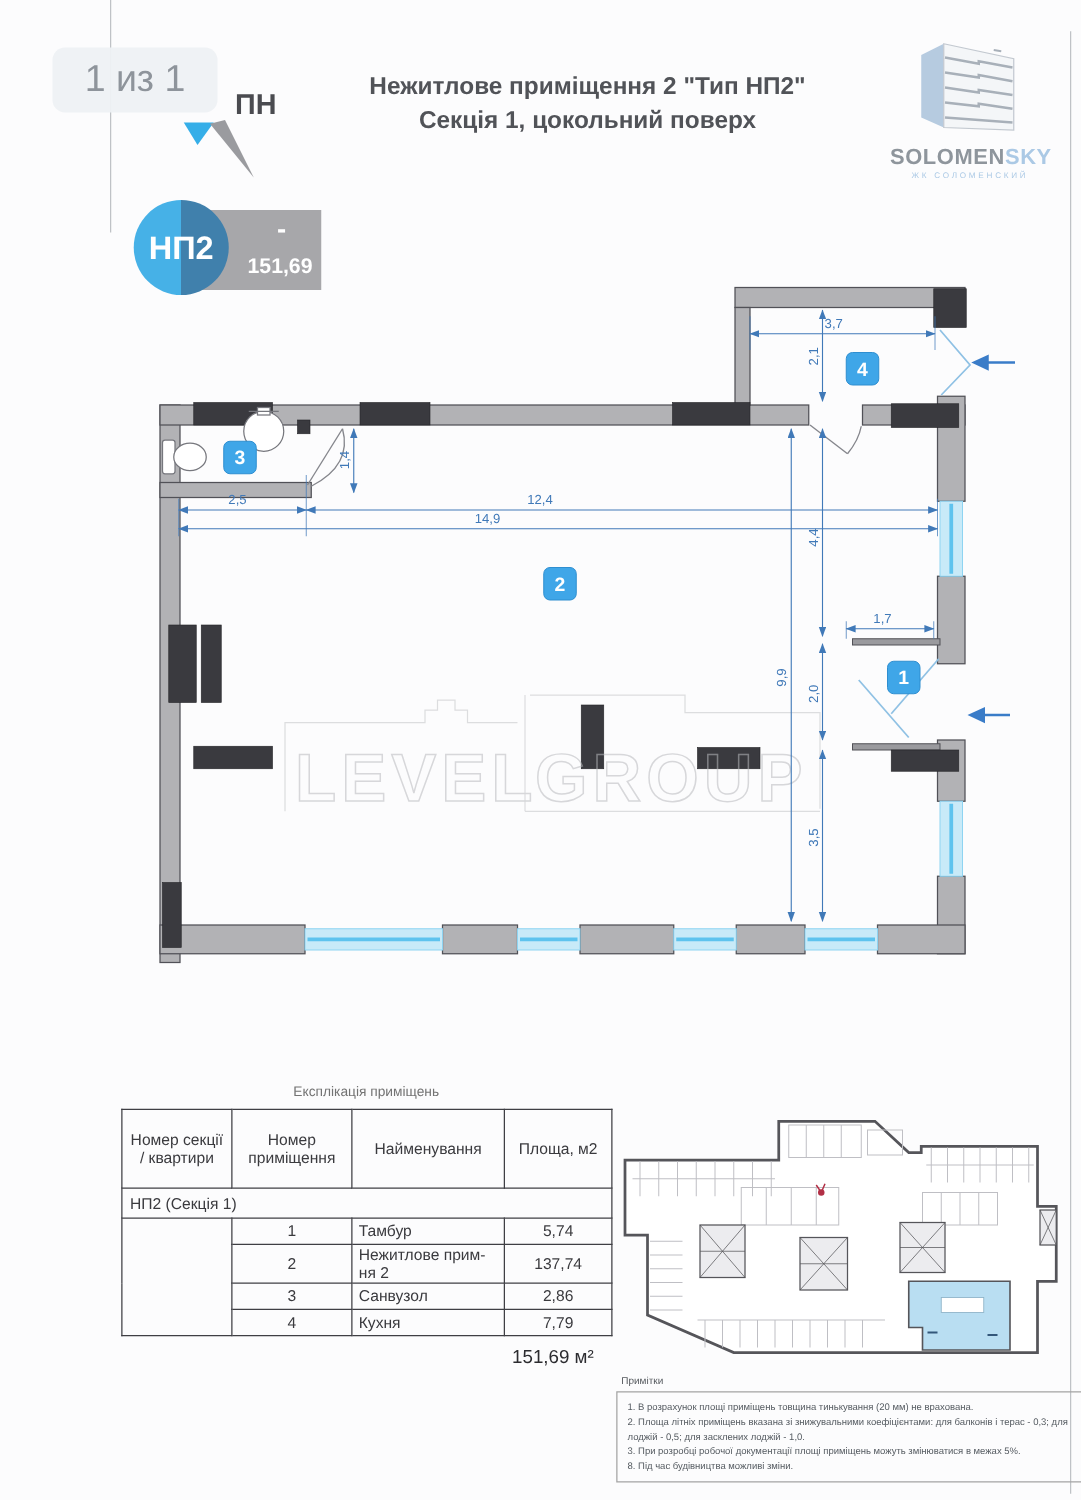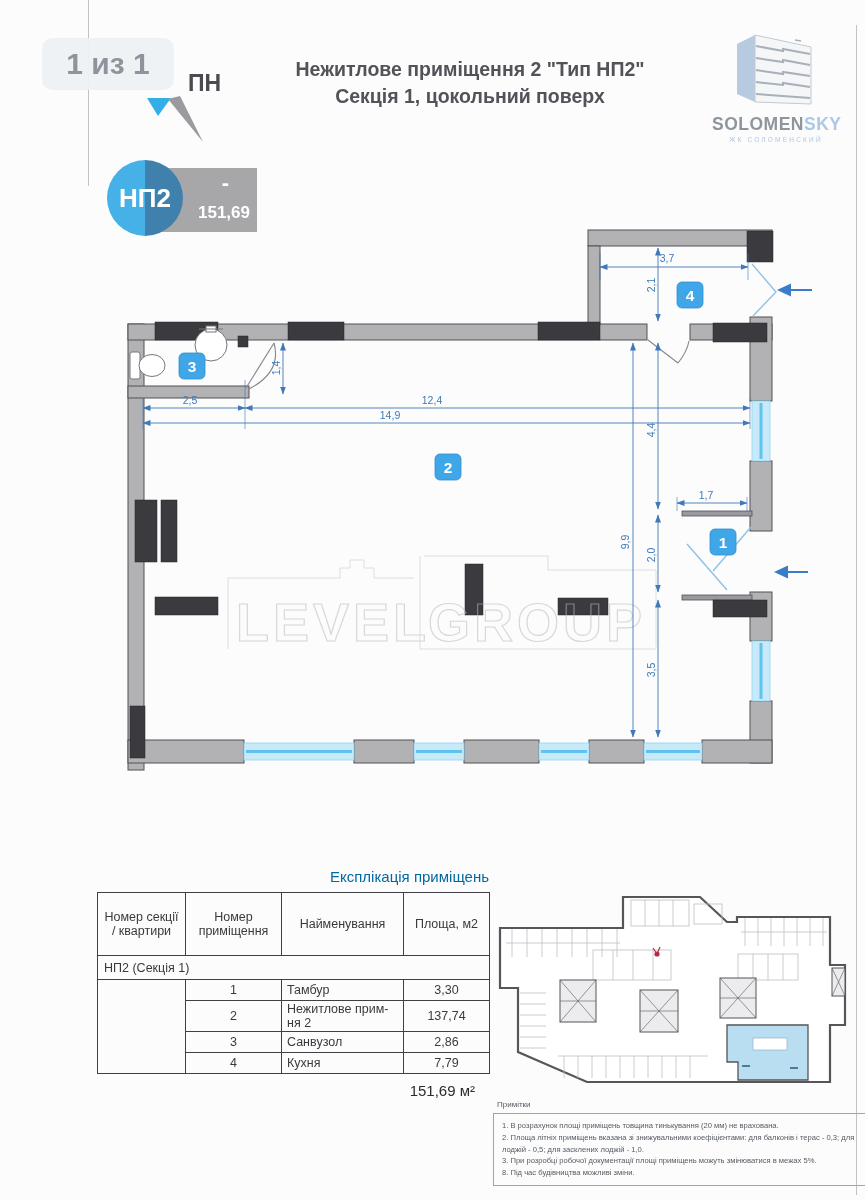--- a/index.html
+++ b/index.html
@@ -1,21 +1,21 @@
 <!DOCTYPE html>
 <html><head>
 <meta charset="utf-8">
 <style>
   html,body{margin:0;padding:0;background:#e9eaec;}
   .page{position:relative;width:865px;height:1200px;background:#fcfcfd;
         font-family:"Liberation Sans",sans-serif;overflow:hidden;margin:0 auto;}
   .vline{position:absolute;width:1px;background:#bfc2c6;}
   .counter{position:absolute;left:42px;top:38px;width:132px;height:52px;
            background:rgba(238,241,244,.95);border-radius:10px;display:flex;
-           align-items:center;justify-content:center;font-weight:bold;
+           align-items:center;justify-content:center;font-weight:normal;
            font-size:30px;color:#8e949b;z-index:3;}
   .compass-label{position:absolute;left:188px;top:70px;font-size:23px;font-weight:bold;color:#4a4b50;}
   .compass-svg{position:absolute;left:140px;top:92px;}
   .doc-title{position:absolute;left:250px;top:56px;width:440px;text-align:center;
              color:#515358;font-weight:bold;font-size:19.5px;line-height:1.4;}
   .logo{position:absolute;left:712px;top:28px;width:128px;text-align:center;}
   .logo-brand{font-size:17.5px;font-weight:bold;letter-spacing:.5px;color:#8e959c;margin-top:2px;}
   .logo-brand .sky{color:#abc9e5;}
   .logo-sub{font-size:6.5px;letter-spacing:2.2px;color:#abc9e5;margin-top:1px;white-space:nowrap;}
   .unit-card{position:absolute;left:105px;top:160px;width:155px;height:80px;}
@@ -39,21 +39,21 @@
   .ext{stroke:#4079b8;stroke-width:.7;opacity:.85;}
   .dimt{fill:#4079b8;font-size:10.5px;}
   .badge{fill:#3fa6e8;stroke:#2e8ed0;stroke-width:.8;}
   .badget{fill:#fff;font-size:15.5px;font-weight:bold;text-anchor:middle;}
   .entry{stroke:#3a7cc8;stroke-width:2;}
   .entryh{fill:#3a7cc8;}
   .wm{opacity:.55;}
   .wmt{fill:none;stroke:#b9babe;stroke-width:1.2;font-size:54px;font-weight:bold;letter-spacing:4px;}
   .wml{stroke:#c3c4c8;stroke-width:1;fill:none;}
   .expl{position:absolute;left:97px;top:868px;width:392px;}
-  .expl-title{text-align:right;font-size:15px;color:#0369a1;margin-bottom:7px;}
+  .expl-title{text-align:center;font-size:11px;color:#737373;margin-bottom:7px;}
   table.ex{border-collapse:collapse;width:392px;table-layout:fixed;}
   table.ex td{border:1.4px solid #3f3f44;font-size:12.5px;color:#3a3a3e;
               padding:1px 5px;text-align:center;vertical-align:middle;}
   table.ex td.name{text-align:left;}
   table.ex tr.hdr td{height:60px;}
   table.ex tr.grp td{text-align:left;height:21px;padding-left:6px;}
   table.ex tr.d td{height:18px;}
   .expl-total{width:392px;text-align:right;padding-right:14px;box-sizing:border-box;
               font-weight:normal;font-size:15px;color:#2c2c30;margin-top:8px;}
   .scheme-title{position:absolute;left:495px;top:866px;width:360px;text-align:center;
@@ -262,21 +262,21 @@
         <td>Найменування</td>
         <td>Площа, м2</td>
       </tr>
       <tr class="grp">
         <td colspan="4">НП2 (Секція 1)</td>
       </tr>
       <tr class="d">
         <td rowspan="4"></td>
         <td>1</td>
         <td class="name">Тамбур</td>
-        <td>3,30</td>
+        <td>5,74</td>
       </tr>
       <tr class="d">
         <td>2</td>
         <td class="name">Нежитлове прим-ня 2</td>
         <td>137,74</td>
       </tr>
       <tr class="d">
         <td>3</td>
         <td class="name">Санвузол</td>
         <td>2,86</td>

